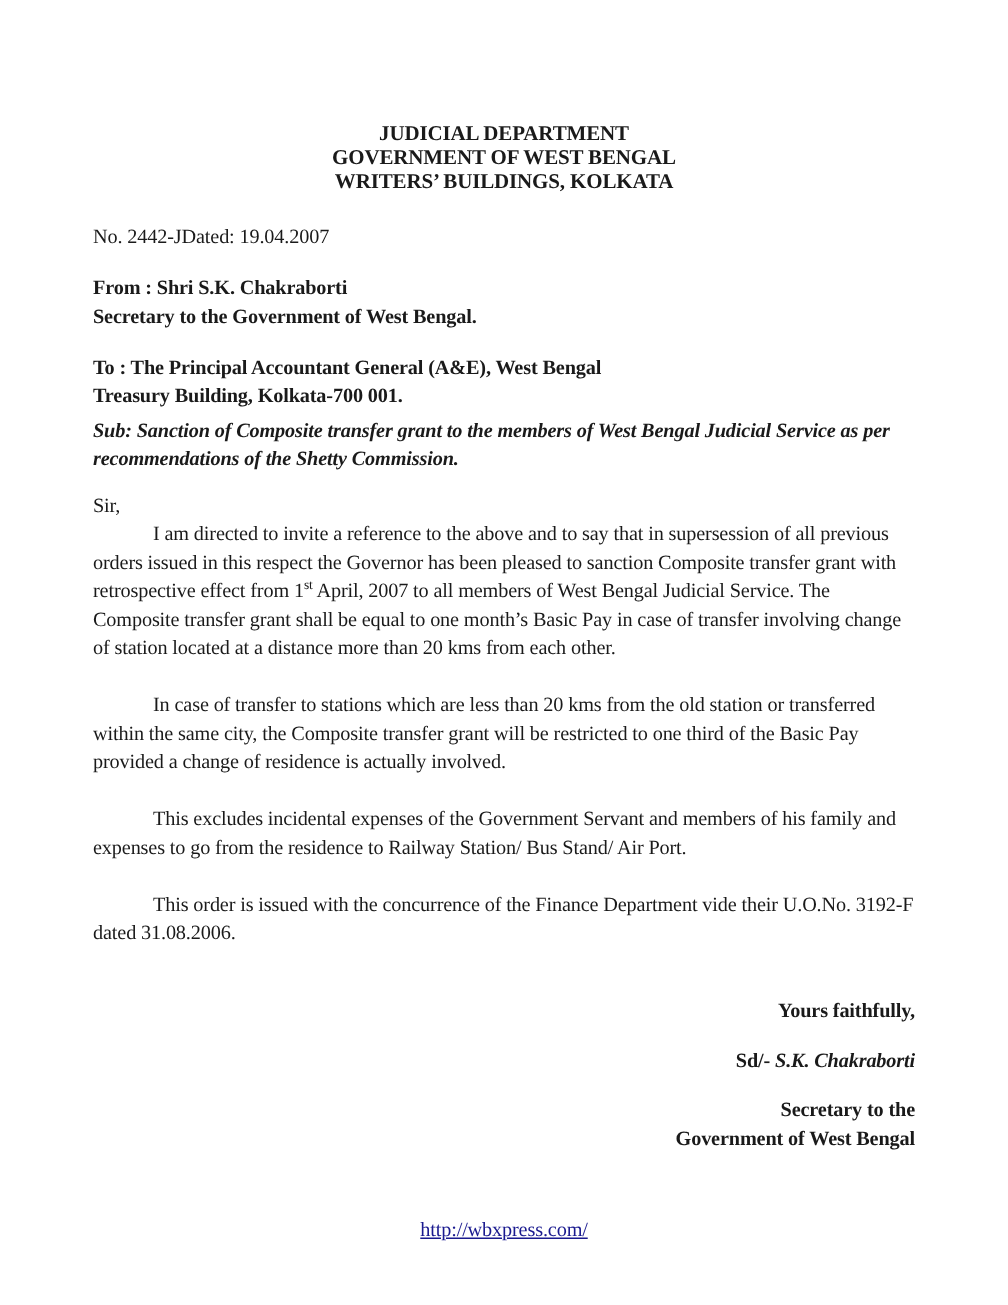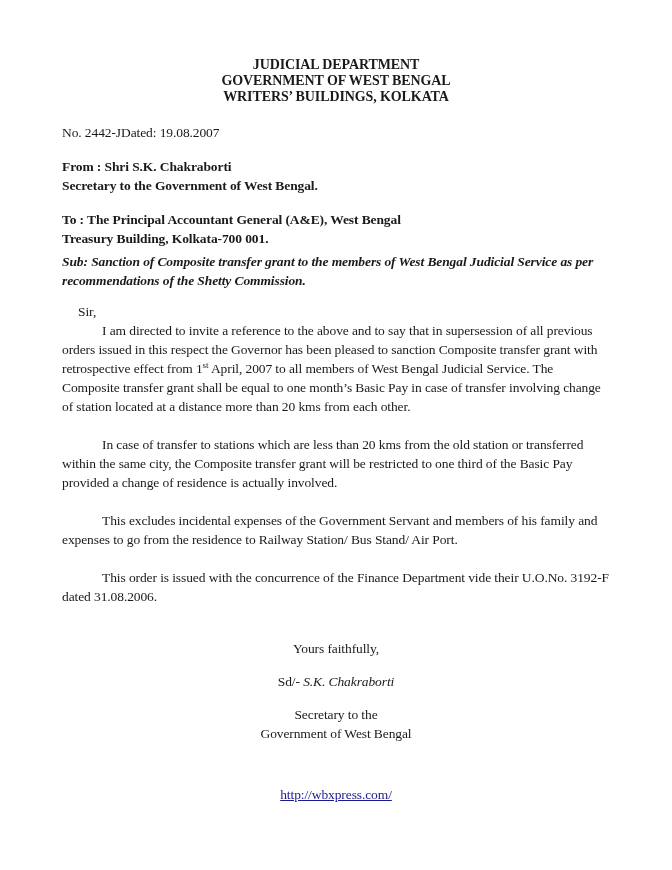--- a/index.html
+++ b/index.html
@@ -1,20 +1,20 @@
 <!DOCTYPE html>
 <html><head>
 <meta charset="utf-8">
 <style>
   html, body { margin: 0; padding: 0; background: #ffffff; }
   .page {
     width: 672px;
     height: 848px;
     box-sizing: border-box;
-    padding: 57px 62px 0 62px;
+    padding: 82px 62px 0 62px;
     background: #ffffff;
     font-family: "Liberation Serif", serif;
     font-size: 13.5px;
     line-height: 19px;
     color: #1a1a1a;
     letter-spacing: -0.1px;
     overflow: hidden;
   }
   .letterhead {
     text-align: center;
@@ -28,25 +28,25 @@
     margin-top: 18px;
   }
   .ref-date { margin-right: 8px; }
   .addr-block { margin-top: 15px; font-weight: bold; }
   .subject {
     margin-top: 4px;
     font-weight: bold;
     font-style: italic;
     font-family: Liberation Serif, serif;
   }
-  .salutation { margin-top: 12px; margin-left: 16px; }
+  .salutation { margin-top: 12px; }
   p.body-para { margin: 0; text-indent: 40px; }
   p.body-para.spaced { margin-top: 19px; }
   sup.ord { font-size: 9px; line-height: 0; vertical-align: super; }
-  .sig { text-align: center; }
+  .sig { text-align: right; font-weight: bold; }
   .sig-valediction { margin-top: 33px; }
   .sig-sd { margin-top: 14px; }
   .sig-sd-name { font-style: italic; }
   .sig-title { margin-top: 14px; }
   .footer { text-align: center; margin-top: 42px; }
   .footer-link {
     color: #1a1a8f;
     text-decoration: underline;
     cursor: pointer;
   }
@@ -57,21 +57,21 @@
 <div class="page">
 
   <div class="letterhead">
     <div>JUDICIAL DEPARTMENT</div>
     <div>GOVERNMENT OF WEST BENGAL</div>
     <div>WRITERS’ BUILDINGS, KOLKATA</div>
   </div>
 
   <div class="ref-row">
     <span>No. 2442-J</span>
-    <span class="ref-date">Dated: 19.08.2007</span>
+    <span class="ref-date">Dated: 19.04.2007</span>
   </div>
 
   <div class="addr-block">
     <div>From : Shri S.K. Chakraborti</div>
     <div>Secretary to the Government of West Bengal.</div>
   </div>
 
   <div class="addr-block">
     <div>To : The Principal Accountant General (A&amp;E), West Bengal</div>
     <div>Treasury Building, Kolkata-700 001.</div>

